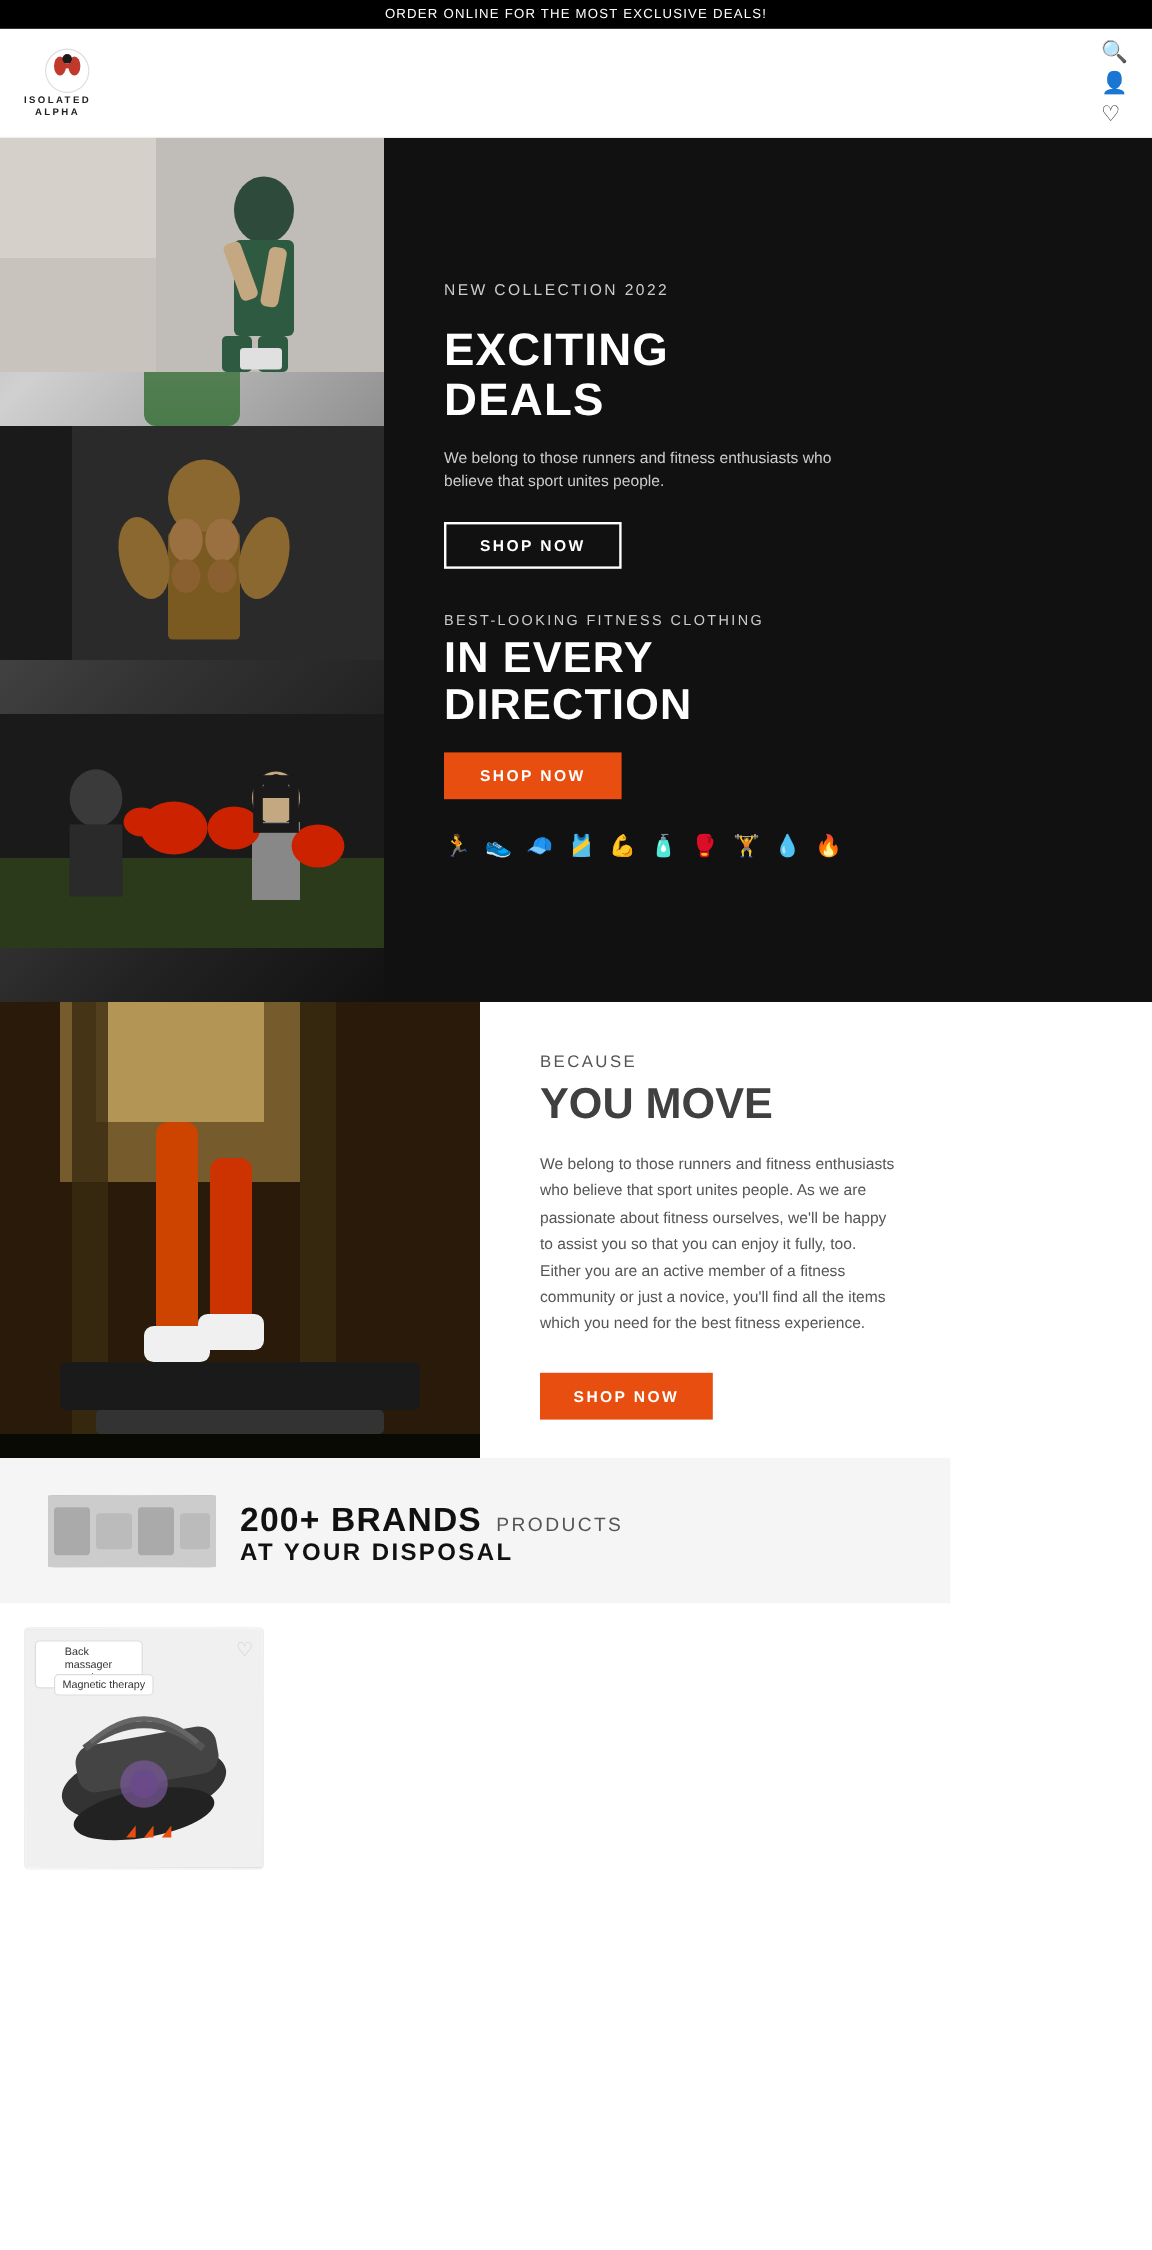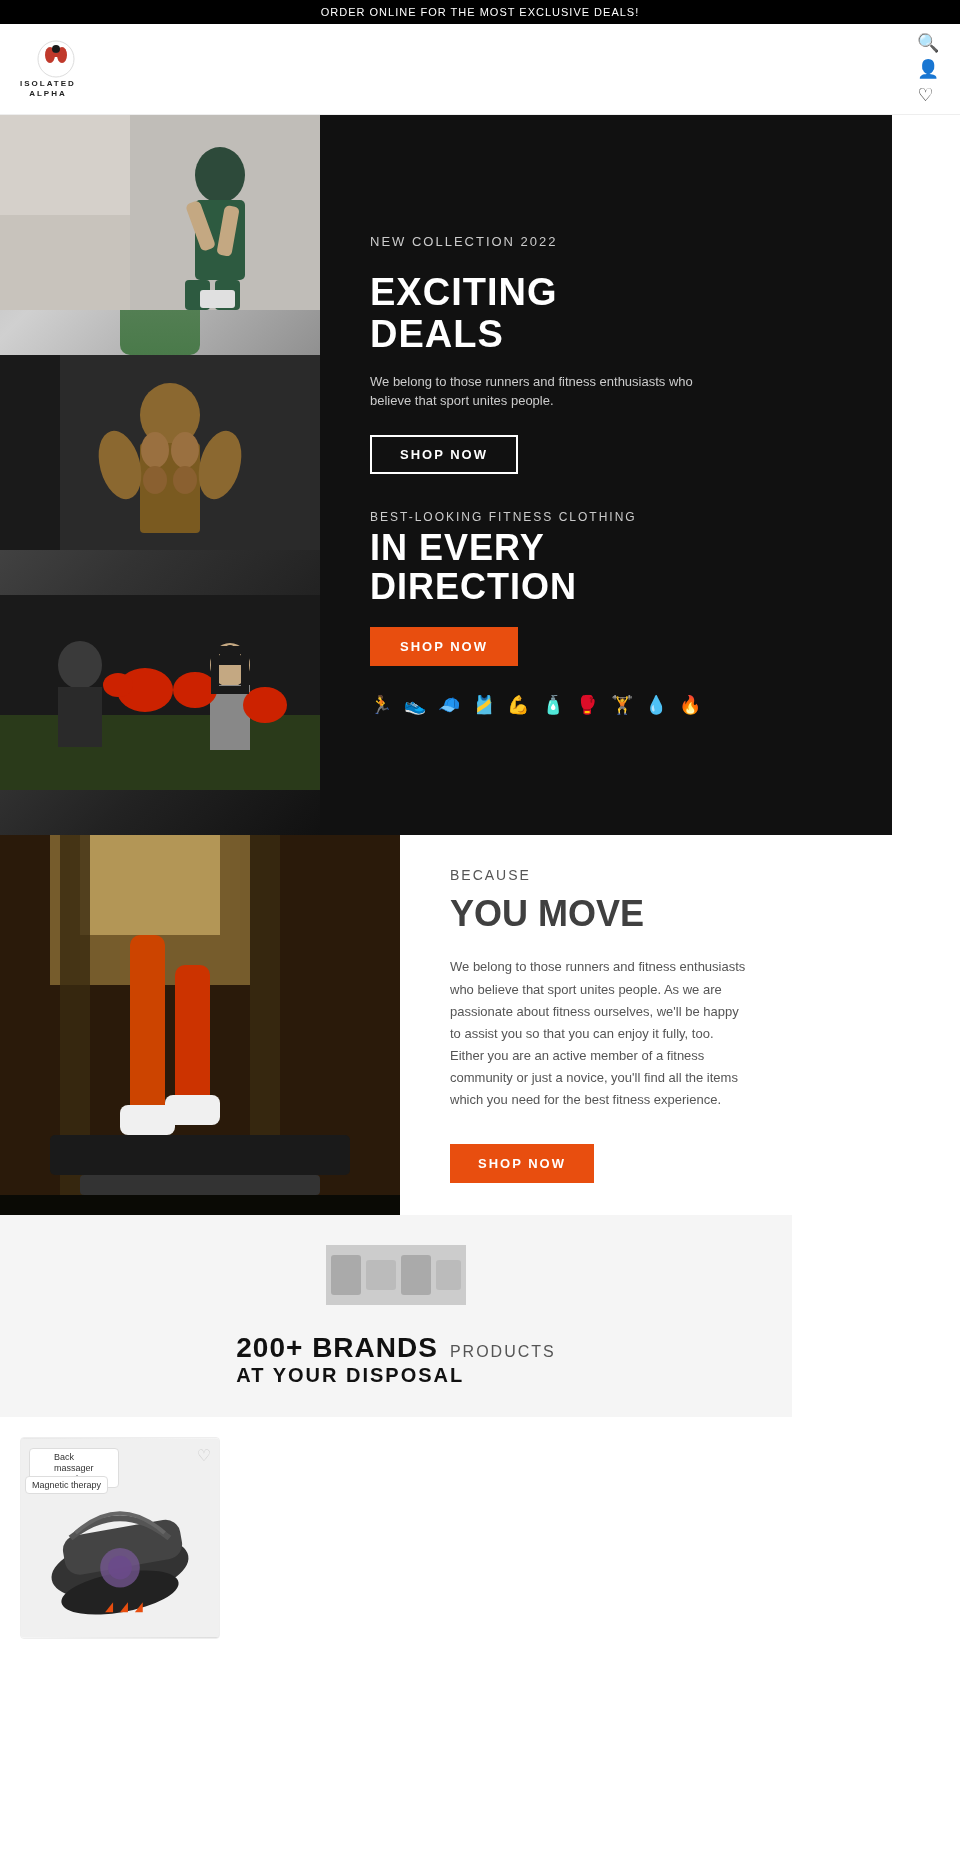--- a/index.html
+++ b/index.html
@@ -46,21 +46,21 @@
     }
     .header-icon {
       font-size: 18px;
       cursor: pointer;
       color: #333;
     }
 
     
     .hero {
       display: flex;
-      width: 892px;
+      width: 960px;
       height: 720px;
     }
     .hero-images {
       width: 320px;
       display: flex;
       flex-direction: column;
     }
     .hero-img-box {
       flex: 1;
       background: #888;
@@ -201,21 +201,21 @@
       top: 0; left: 0; right: 0;
       height: 60px;
       background: rgba(255,200,100,0.3);
     }
     .treadmill-content {
       flex: 1;
       padding: 32px 50px;
       background: #fff;
       display: flex;
       flex-direction: column;
-      justify-content: space-between;
+      justify-content: flex-end;
     }
     .treadmill-label {
       font-size: 14px;
       letter-spacing: 2px;
       color: #555;
       margin-bottom: 8px;
       font-weight: normal;
     }
     .treadmill-title {
       font-size: 36px;
@@ -246,21 +246,20 @@
     }
 
     
     .brands-section {
       width: 792px;
       background: #f5f5f5;
       padding: 30px 40px;
       display: flex;
       align-items: center;
       gap: 20px;
-      flex-direction: column;
     }
     .brands-image-strip {
       width: 140px;
       height: 60px;
       background: linear-gradient(90deg, #aaa, #ccc, #aaa);
       border-radius: 4px;
     }
     .brands-text-area {
       flex: 1;
     }
@@ -535,18 +534,18 @@
 
         <circle cx="100" cy="130" r="20" fill="#7a5a9a" opacity="0.7"></circle>
         <circle cx="100" cy="130" r="12" fill="#6a4a8a" opacity="0.9"></circle>
 
         <polygon points="85,175 93,165 93,175" fill="#e84e0f"></polygon>
         <polygon points="100,175 108,165 108,175" fill="#e84e0f"></polygon>
         <polygon points="115,175 123,165 123,175" fill="#e84e0f"></polygon>
       </svg>
 
       <div class="product-label-chip" style="position:absolute; top:10px; left:8px; background:#fff; border:1px solid #ddd; border-radius:4px; font-size:9px; padding:3px 24px; color:#333; z-index:2; max-width:90px; line-height:1.2;">Back massager stretcher</div>
-      <div class="product-label-chip2" style="position:absolute; top:38px; left:4px; background:#fff; border:1px solid #ddd; border-radius:4px; font-size:9px; padding:3px 6px; color:#333; z-index:2;">Magnetic therapy</div>
+      <div class="product-label-chip2" style="position:absolute; top:38px; left:24px; background:#fff; border:1px solid #ddd; border-radius:4px; font-size:9px; padding:3px 6px; color:#333; z-index:2;">Magnetic therapy</div>
 
       <span class="product-wishlist" style="position:absolute; top:8px; right:8px; color:#ccc; font-size:16px; z-index:2;">♡</span>
     </div>
   </div>
 </div>
 
 </body></html>

